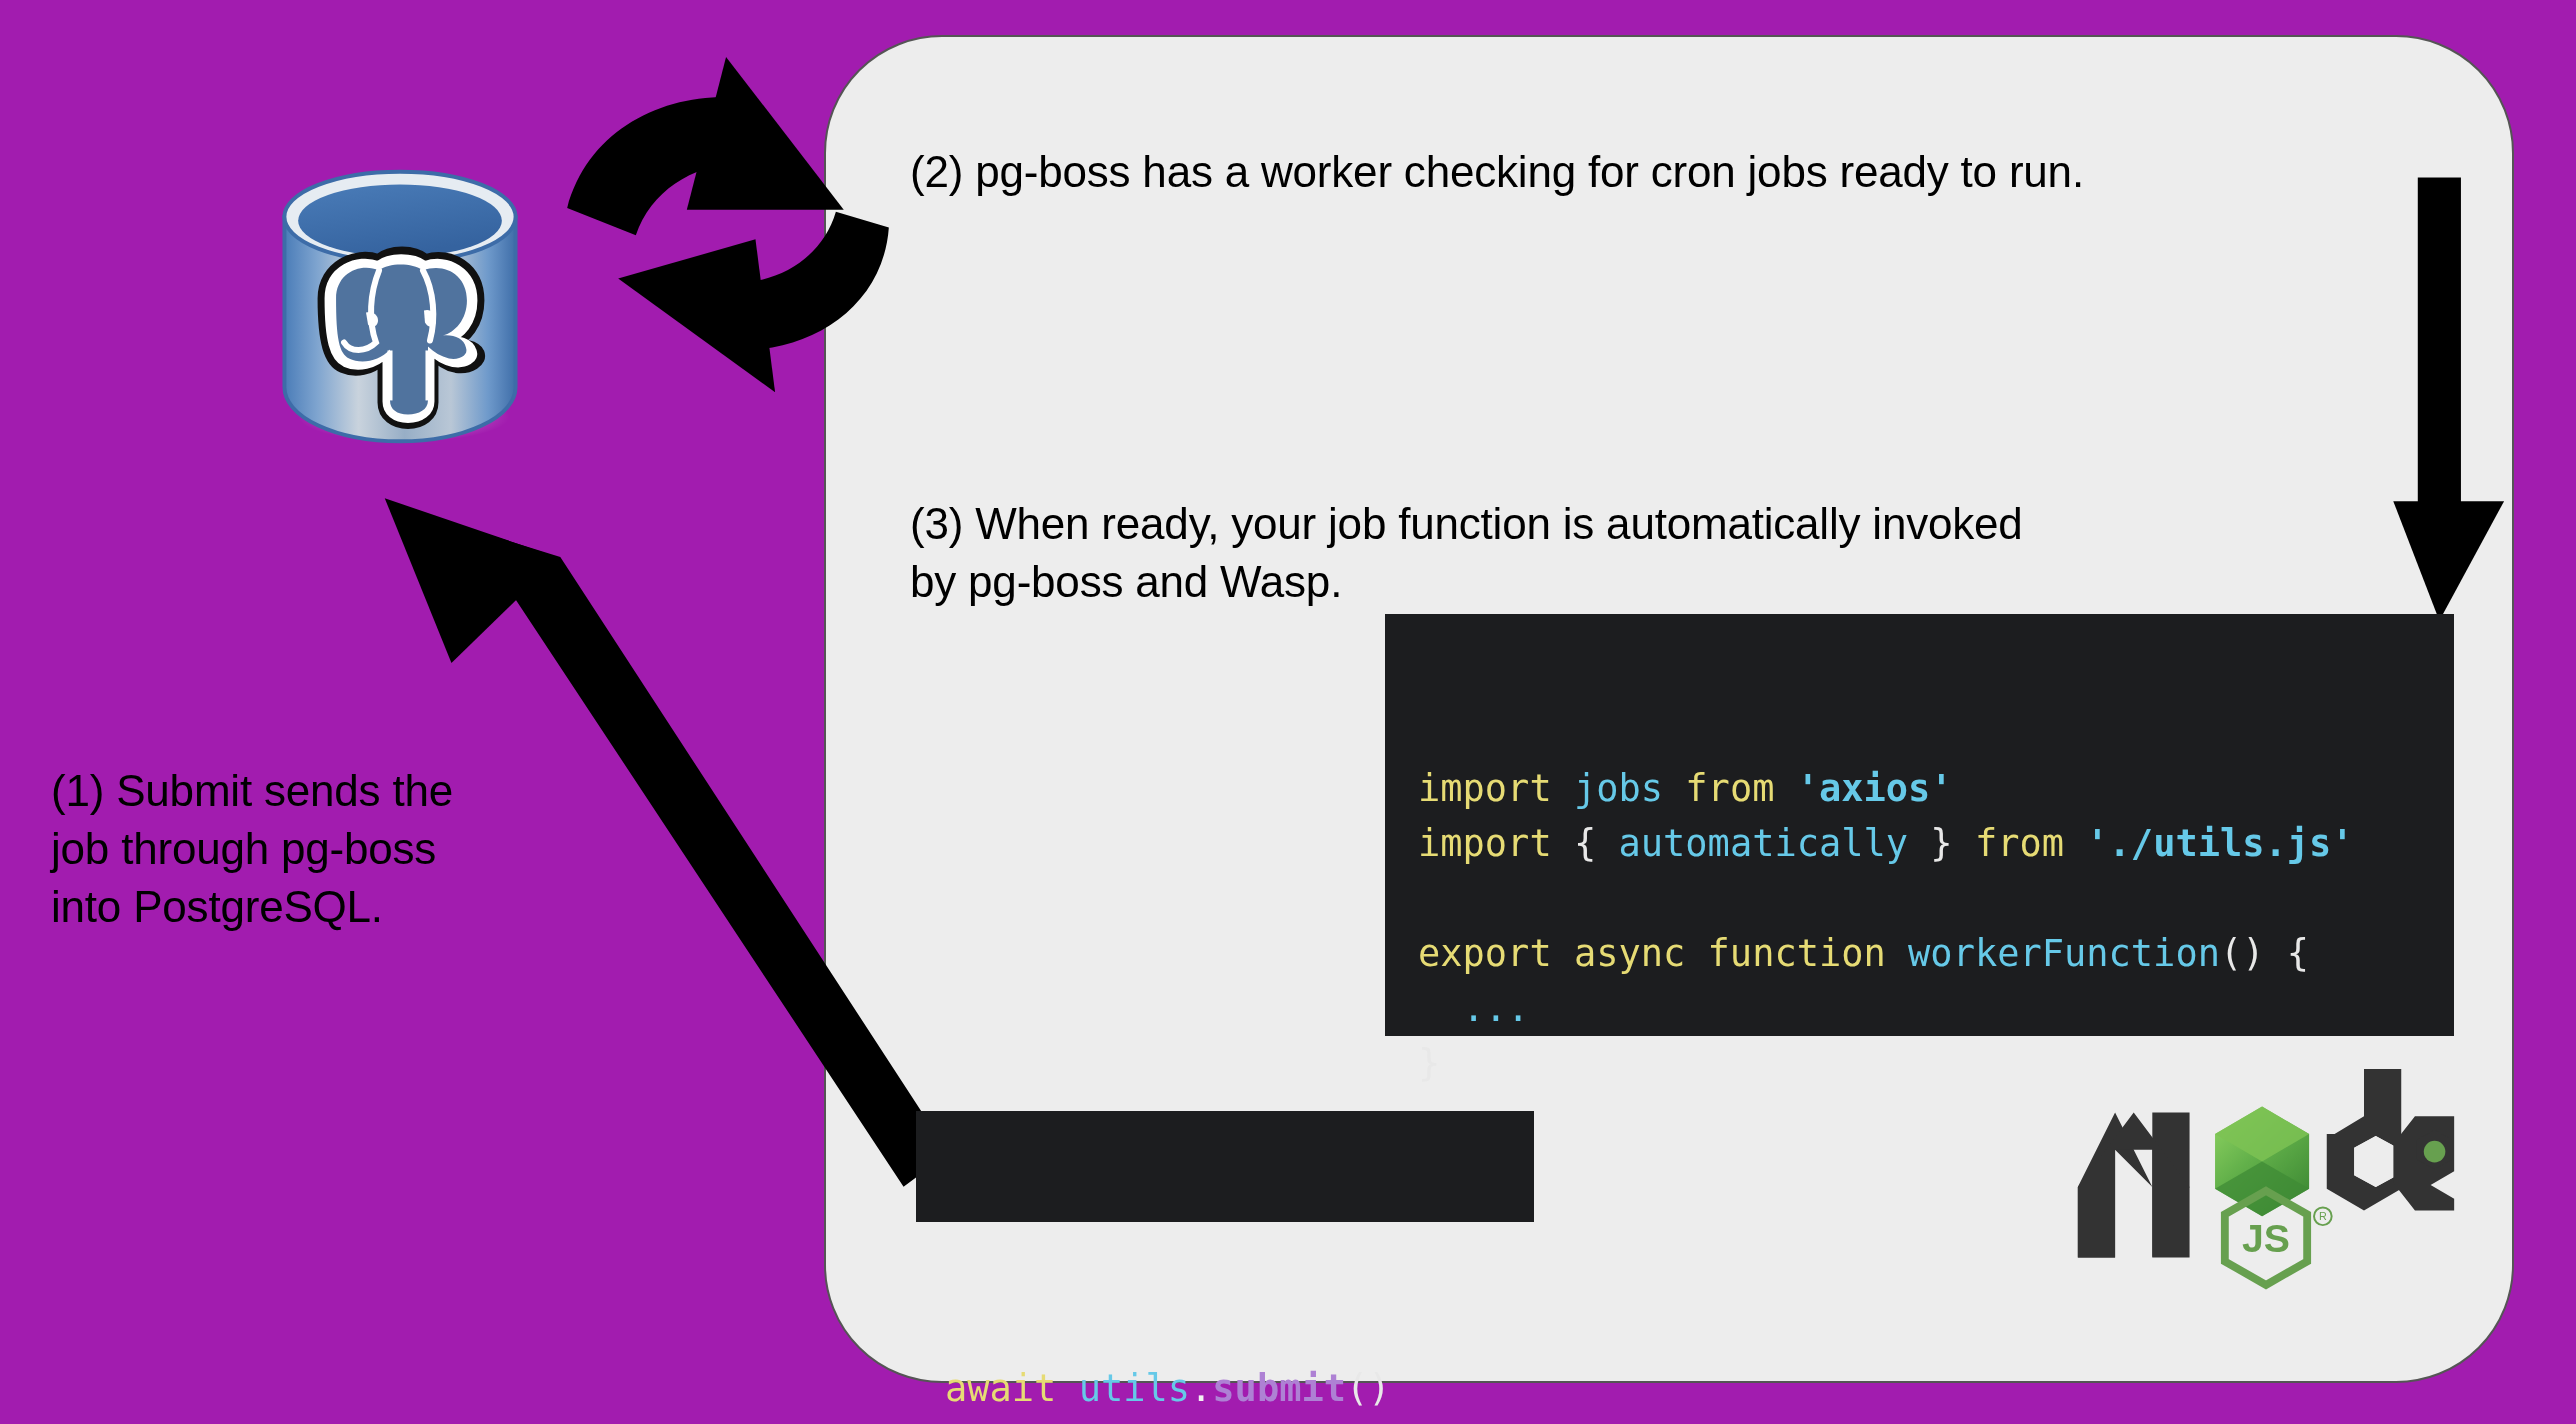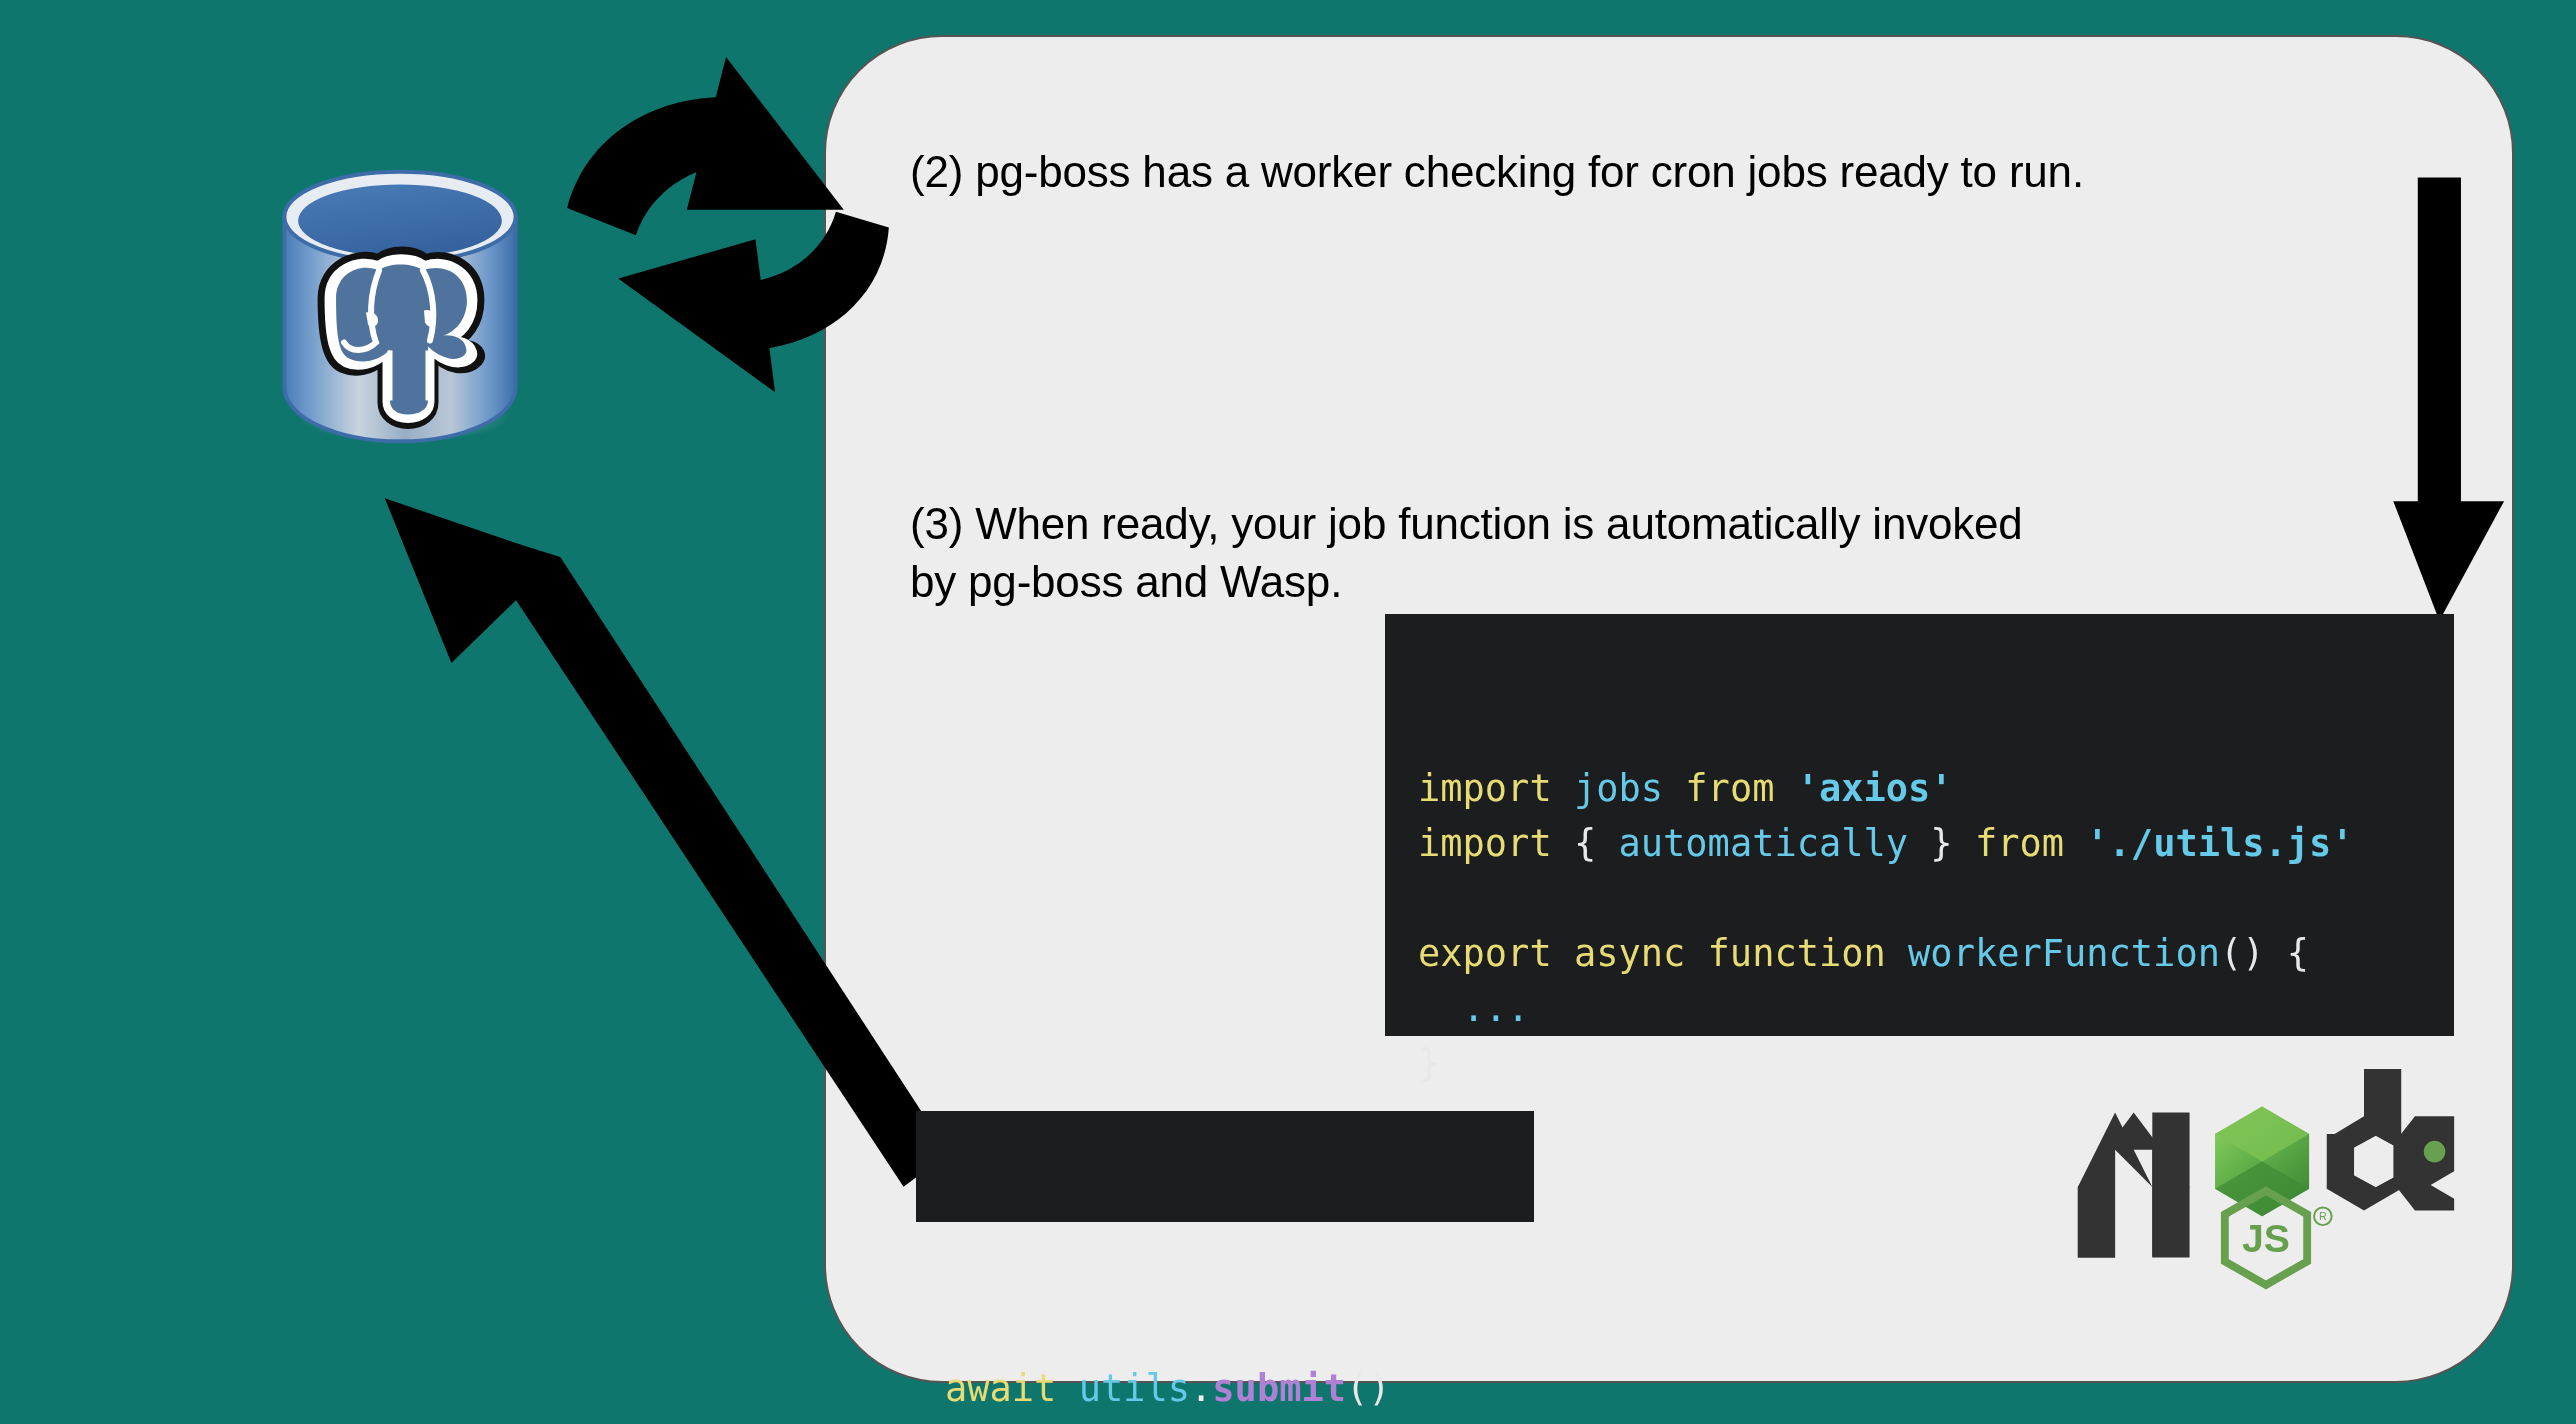--- a/index.html
+++ b/index.html
@@ -4,21 +4,21 @@
 <style>
   html, body {
     margin: 0;
     padding: 0;
     background: #ffffff;
   }
   #stage {
     position: relative;
     width: 2576px;
     height: 1424px;
-    background: #0f766e;
+    background: #a21caf;
     overflow: hidden;
     font-family: "Liberation Sans", sans-serif;
   }
 
   
   #worker-panel {
     position: absolute;
     left: 824px;
     top: 35px;
     width: 1690px;
@@ -238,20 +238,23 @@
                L 518 600 Z"></path>
       <path d="M 392 508 L 570 569 L 460 676 Z"></path>
     </g>
   </svg>
 
   <div class="caption" id="caption-step2">(2) pg-boss has a worker checking for cron jobs ready to run.</div>
 
   <div class="caption" id="caption-step3">(3) When ready, your job function is automatically invoked
 by pg-boss and Wasp.</div>
 
+  <div class="caption" id="caption-step1">(1) Submit sends the
+job through pg-boss
+into PostgreSQL.</div>
 
   <div class="code-block" id="code-worker">
     <div class="code-inner"><span class="tok-kw">import </span><span class="tok-id">jobs </span><span class="tok-kw">from </span><span class="tok-str">'axios'</span>
 <span class="tok-kw">import </span><span class="tok-pun">{ </span><span class="tok-id">automatically</span><span class="tok-pun"> } </span><span class="tok-kw">from </span><span class="tok-str">'./utils.js'</span>
 
 <span class="tok-kw">export async function </span><span class="tok-id">workerFunction</span><span class="tok-pun">() {</span>
 <span class="tok-pun">  </span><span class="tok-id">...</span>
 <span class="tok-pun">}</span></div>
   </div>
 

